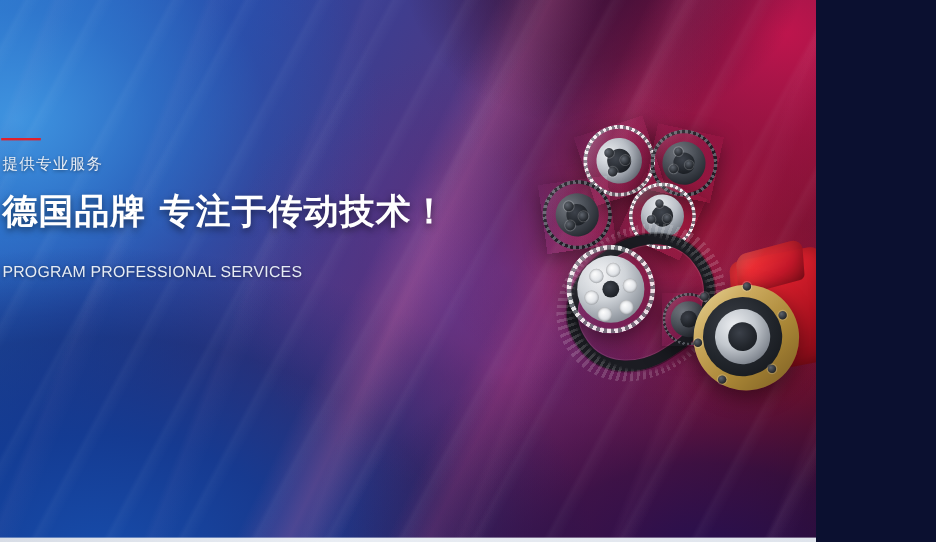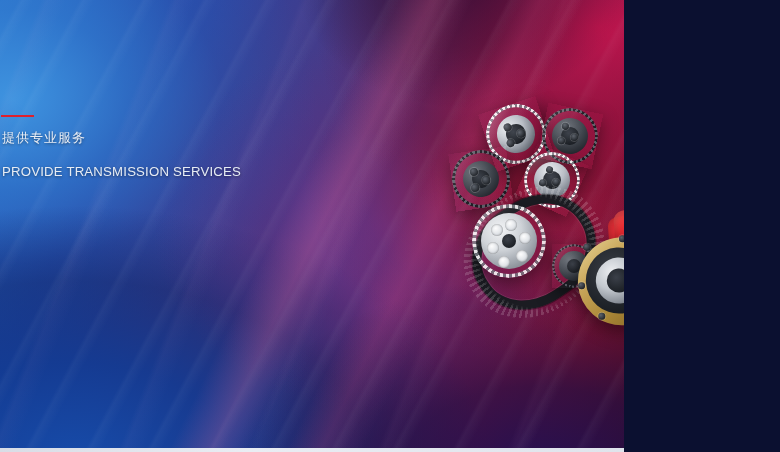--- a/index.html
+++ b/index.html
@@ -1,21 +1,21 @@
 <!DOCTYPE html>
 <html><head>
 <meta charset="utf-8">
 <style>
   * { margin:0; padding:0; box-sizing:border-box; }
   html,body { width:780px; height:452px; overflow:hidden; background:#0b1030; }
   body { font-family:"Liberation Sans", sans-serif; }
 
   #banner {
     position:relative;
-    width:624px; height:452px;
+    width:680px; height:452px;
     overflow:hidden;
     background:#a21caf;
   }
 
   
   .bg-layer { position:absolute; inset:0; }
 
   
   .bg-base {
     background:
@@ -392,17 +392,18 @@
       <div class="brass brass-round" style="left:34px; top:136px; width:62px; height:62px;"></div>
       <div class="dark-ring" style="left:48px; top:150px; width:34px; height:34px;"></div>
       <div class="steel-ring" style="left:56px; top:158px; width:18px; height:18px; opacity:.85;"></div>
     </div>
 
   </div>
 
   <div class="copy">
     <div class="accent-rule"></div>
     <div class="kicker">提供专业服务</div>
-    <div class="en-line">PROVIDE TRANSMISSION SERVICES</div>
+    <div class="headline">德国品牌 专注于传动技术！</div>
+    <div class="en-line">PROGRAM PROFESSIONAL SERVICES</div>
   </div>
 
   <div class="bottom-strip"></div>
 </div>
 
 </body></html>

